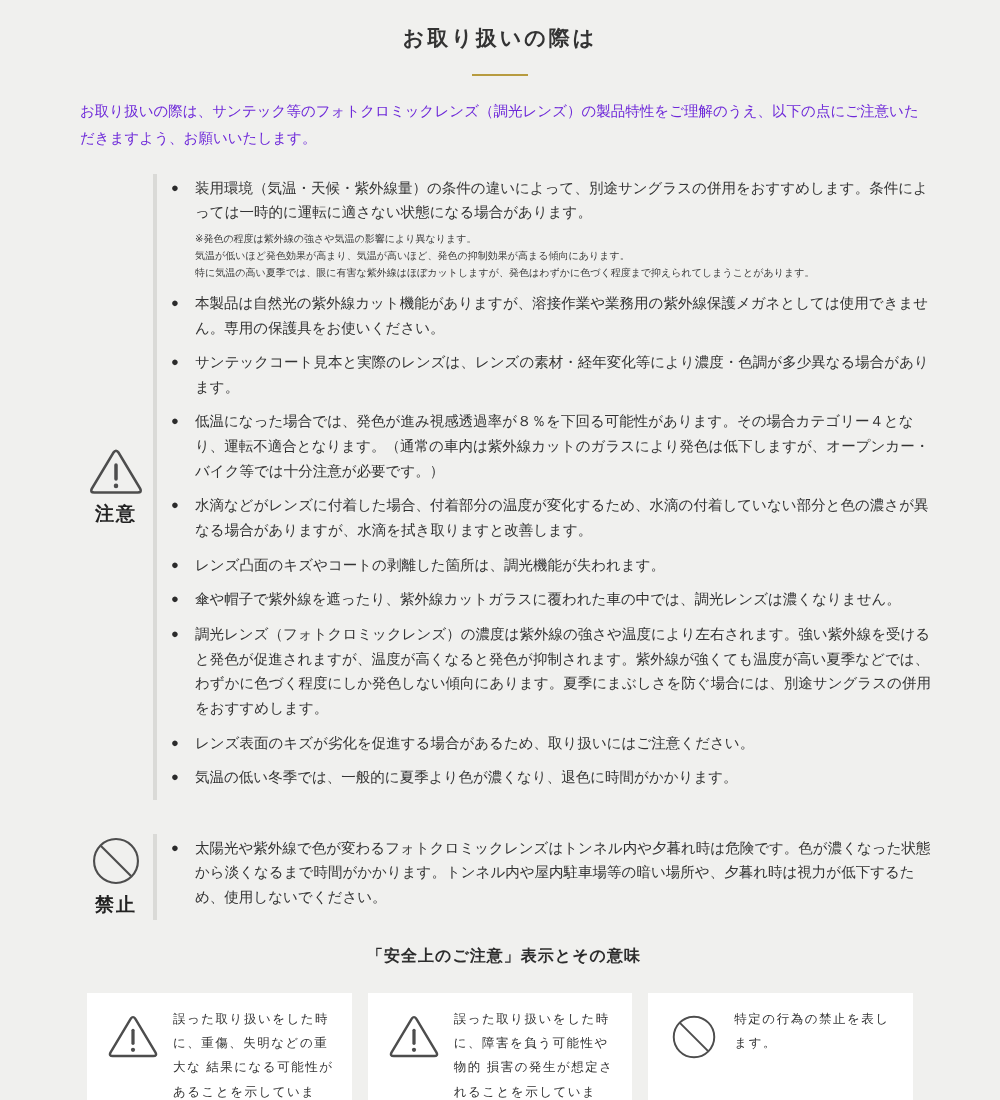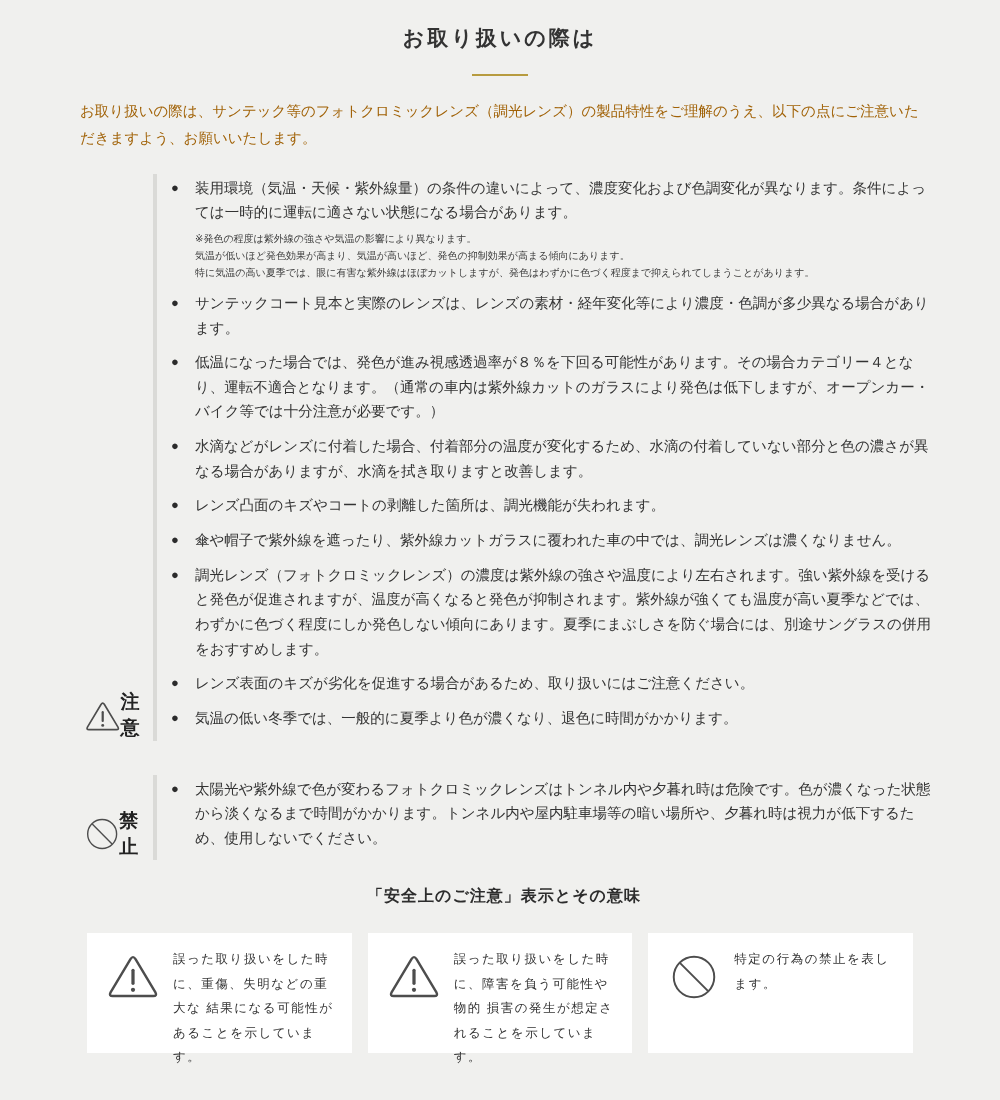--- a/index.html
+++ b/index.html
@@ -13,27 +13,27 @@
   .page{padding-top:24px;}
 
   .page-title{
     margin:0;text-align:center;
     font-size:21px;font-weight:600;letter-spacing:3px;color:#333;
   }
   .accent-line{width:56px;height:2px;margin:22px auto 0;}
 
   .intro{
     margin:22px 80px 0;
-    font-size:14.5px;line-height:1.85;color:#a16207;
+    font-size:14.5px;line-height:1.85;color:#6d28d9;
   }
 
   .section{display:flex;margin:22px 60px 0 85px;}
   .icon-col{
     width:62px;flex-shrink:0;
-    display:flex;flex-direction:row;align-items:flex-end;justify-content:center;
+    display:flex;flex-direction:column;align-items:center;justify-content:center;
   }
   .icon-col .sign-label{
     margin-top:5px;font-size:19px;font-weight:bold;color:#222;letter-spacing:2px;
   }
   .rail{width:4px;background:#dadad7;margin-left:6px;flex-shrink:0;}
 
   .bullets{flex:1;list-style:none;margin:0;padding:2px 0 0 14px;}
   .bullets li{
     position:relative;padding-left:24px;
     font-size:14.5px;line-height:1.7;color:#333;
@@ -85,27 +85,28 @@
       <svg class="sign" width="56" height="50" viewBox="0 0 64 56">
         <path class="stroke" stroke-width="3" stroke-linejoin="round" d="M28.9 7.2 Q32 2.4 35.1 7.2 L59.6 48.1 Q62 52.6 56.9 52.6 L7.1 52.6 Q2 52.6 4.4 48.1 Z"></path>
         <line class="stroke" x1="32" y1="21" x2="32" y2="37" stroke-width="4" stroke-linecap="round"></line>
         <circle cx="32" cy="45" r="2.6" fill="#4d4d4d"></circle>
       </svg>
       <span class="sign-label">注意</span>
     </div>
     <div class="rail"></div>
     <ul class="bullets">
       <li>
-        <span>装用環境（気温・天候・紫外線量）の条件の違いによって、濃度変化および色調変化が異なります。条件によっては一時的に運転に適さない状態になる場合があります。</span>
+        <span>装用環境（気温・天候・紫外線量）の条件の違いによって、別途サングラスの併用をおすすめします。条件によっては一時的に運転に適さない状態になる場合があります。</span>
         <div class="notes">
           <p>※発色の程度は紫外線の強さや気温の影響により異なります。</p>
           <p>気温が低いほど発色効果が高まり、気温が高いほど、発色の抑制効果が高まる傾向にあります。</p>
           <p>特に気温の高い夏季では、眼に有害な紫外線はほぼカットしますが、発色はわずかに色づく程度まで抑えられてしまうことがあります。</p>
         </div>
       </li>
+      <li><span>本製品は自然光の紫外線カット機能がありますが、溶接作業や業務用の紫外線保護メガネとしては使用できません。専用の保護具をお使いください。</span></li>
       <li><span>サンテックコート見本と実際のレンズは、レンズの素材・経年変化等により濃度・色調が多少異なる場合があります。</span></li>
       <li><span>低温になった場合では、発色が進み視感透過率が８％を下回る可能性があります。その場合カテゴリー４となり、運転不適合となります。（通常の車内は紫外線カットのガラスにより発色は低下しますが、オープンカー・バイク等では十分注意が必要です。）</span></li>
       <li><span>水滴などがレンズに付着した場合、付着部分の温度が変化するため、水滴の付着していない部分と色の濃さが異なる場合がありますが、水滴を拭き取りますと改善します。</span></li>
       <li><span>レンズ凸面のキズやコートの剥離した箇所は、調光機能が失われます。</span></li>
       <li><span>傘や帽子で紫外線を遮ったり、紫外線カットガラスに覆われた車の中では、調光レンズは濃くなりません。</span></li>
       <li><span>調光レンズ（フォトクロミックレンズ）の濃度は紫外線の強さや温度により左右されます。強い紫外線を受けると発色が促進されますが、温度が高くなると発色が抑制されます。紫外線が強くても温度が高い夏季などでは、わずかに色づく程度にしか発色しない傾向にあります。夏季にまぶしさを防ぐ場合には、別途サングラスの併用をおすすめします。</span></li>
       <li><span>レンズ表面のキズが劣化を促進する場合があるため、取り扱いにはご注意ください。</span></li>
       <li><span>気温の低い冬季では、一般的に夏季より色が濃くなり、退色に時間がかかります。</span></li>
     </ul>
   </div>

